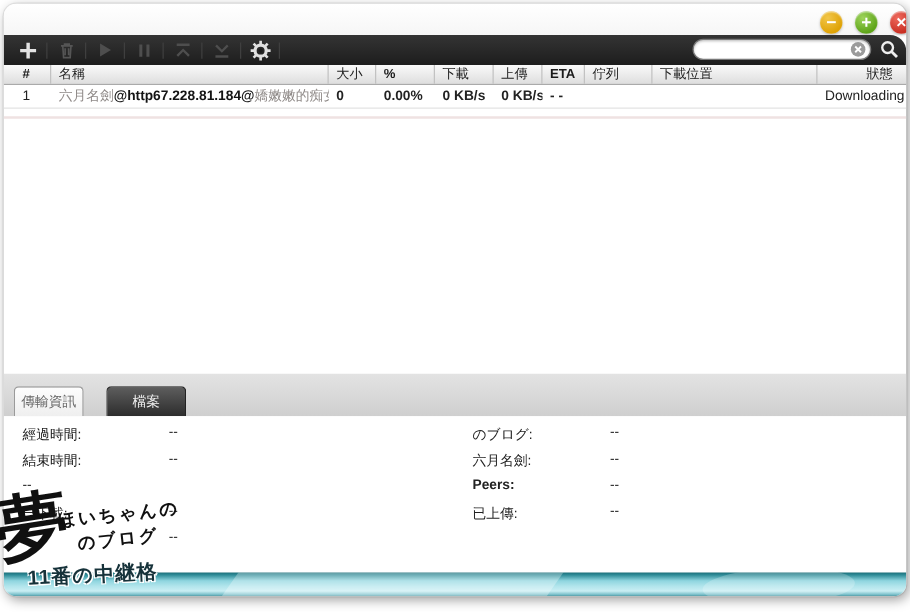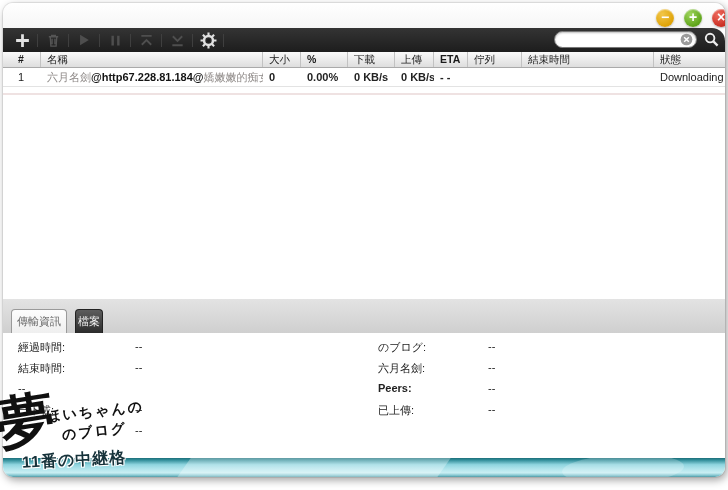--- a/index.html
+++ b/index.html
@@ -35,21 +35,21 @@
   .clearicon { position:absolute; right:26px; top:2px; width:13px; height:13px; }
   .magicon { margin-left:7px; }
 
   
   .grid-row { display:grid; grid-template-columns:38px 222px 38px 47px 47px 39px 34px 54px 132px 1fr; }
   .thead { position:absolute; left:0; top:49px; width:722px; height:16px;
            background:linear-gradient(#fafafa,#dedede); border-bottom:1px solid #aaa; }
   .thead .cell { font-size:10.5px; color:#1b1b1b; line-height:15px; padding-left:6px;
                  border-right:1px solid #c2c2c2; overflow:hidden; white-space:nowrap; }
   .thead .cell:first-child { padding-left:15px; }
-  .thead .cell:last-child { border-right:none; }
+  .thead .cell:last-child { border-right:none;margin-left:33px; }
   .thead .b { font-weight:bold; }
   .trow { position:absolute; left:0; top:65px; width:722px; height:19px; background:#fff; border-bottom:1px solid #e3e3e3; }
   .trow .cell { font-size:11px; color:#222; line-height:18px; padding-left:6px; overflow:hidden; white-space:nowrap; }
   .trow .cell:first-child { padding-left:15px; }
   .num { font-weight:bold; color:#111; }
   .name-cjk { color:#8f8a88; }
   .name-ascii { color:#141414; font-weight:bold; }
   .row-ghost { position:absolute; left:0; top:90px; width:722px; height:2px; background:#efe2e2; }
 
   
@@ -58,21 +58,21 @@
                font-size:11px; font-weight:bold; color:#000; line-height:20px; padding-left:454px; }
   .statusbar span.gap { display:inline-block; width:18px; }
 
   
   .tabstrip { position:absolute; left:0; top:296px; width:722px; height:34px;
               background:linear-gradient(#e3e3e3,#cfcfcf); }
   .tab { position:absolute; bottom:0; height:24px; border-radius:4px 4px 0 0; font-size:11px;
          display:flex; align-items:center; justify-content:center; cursor:pointer; }
   .tab.active { left:8px; width:56px; background:linear-gradient(#fdfdfd,#efefef); border:1px solid #9a9a9a;
                 border-bottom:none; color:#666; }
-  .tab.dark { left:72px; width:28px; background:linear-gradient(#5d5d5d,#2c2c2c); border:1px solid #222;
+  .tab.dark { left:82px; width:64px; background:linear-gradient(#5d5d5d,#2c2c2c); border:1px solid #222;
               border-bottom:none; color:#f2f2f2; }
 
   
   .details { position:absolute; left:0; top:330px; width:722px; height:125px; background:#fff; }
   .dcol { position:absolute; top:7px; }
   .dcol.left  { left:15px;  width:330px; }
   .dcol.right { left:375px; width:330px; }
   .drow { display:grid; grid-template-columns:117px auto; height:21px; }
   .dcol.right .drow { grid-template-columns:110px auto; }
   .dlabel { font-size:11px; color:#222; }
@@ -169,21 +169,21 @@
 
   <div class="thead grid-row">
     <div class="cell b">#</div>
     <div class="cell">名稱</div>
     <div class="cell">大小</div>
     <div class="cell b">%</div>
     <div class="cell">下載</div>
     <div class="cell">上傳</div>
     <div class="cell b">ETA</div>
     <div class="cell">佇列</div>
-    <div class="cell">結束時間</div>
+    <div class="cell">下載位置</div>
     <div class="cell">狀態</div>
   </div>
 
   <div class="trow grid-row">
     <div class="cell">1</div>
     <div class="cell">
       <span class="name-cjk">六月名劍</span><span class="name-ascii">@http67.228.81.184@</span><span class="name-cjk">嬌嫩嫩的痴女,還可...</span>
     </div>
     <div class="cell num">0</div>
     <div class="cell num">0.00%</div>

